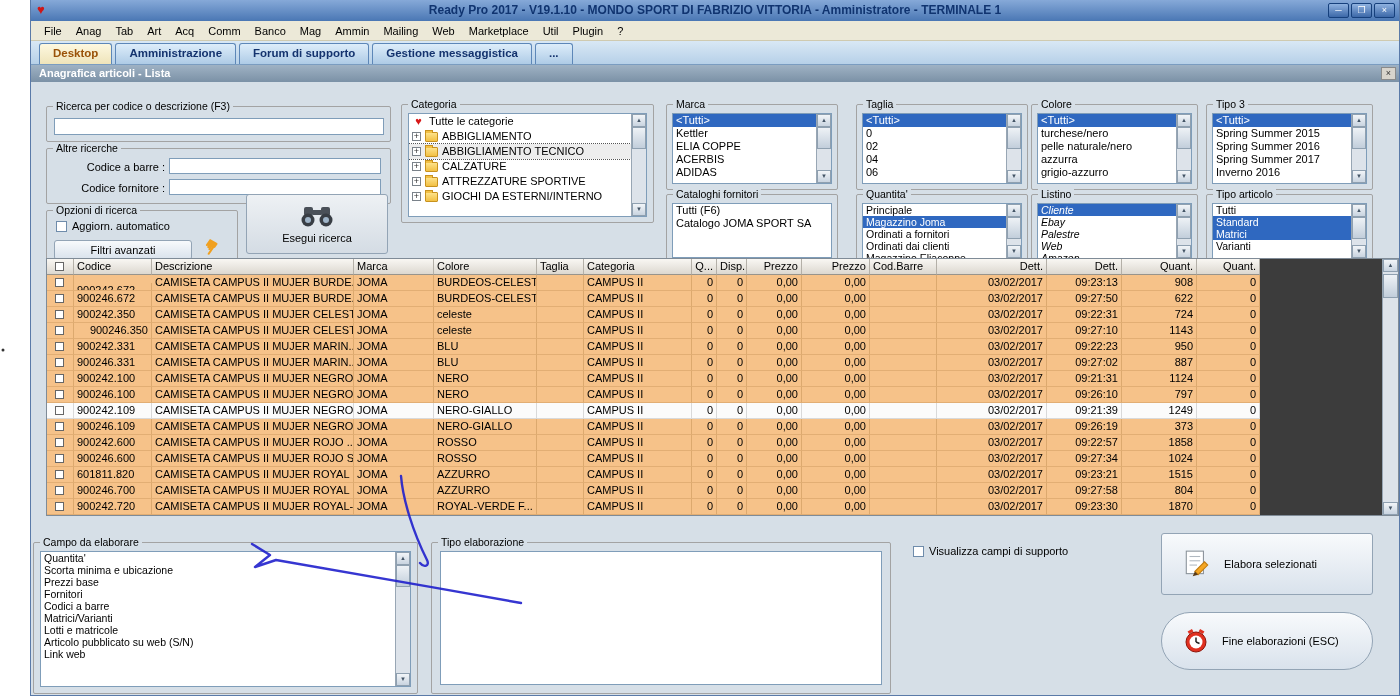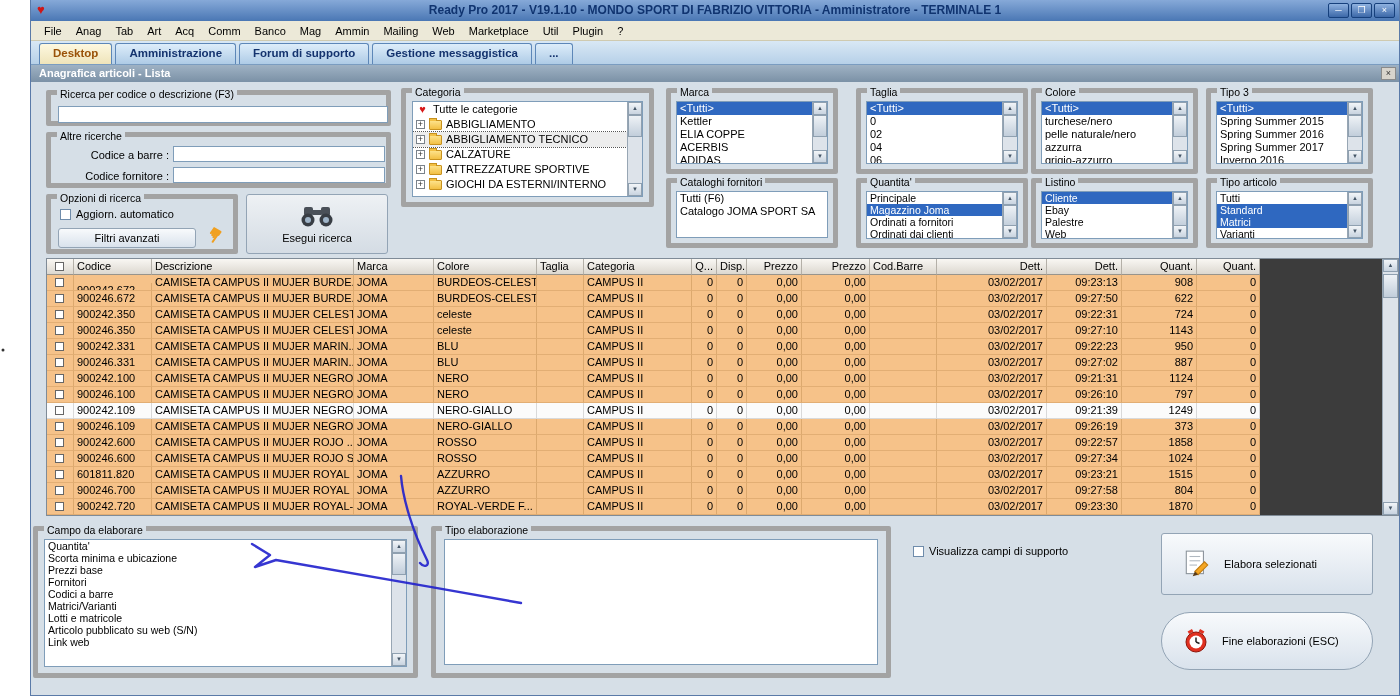--- a/index.html
+++ b/index.html
@@ -22,21 +22,21 @@
   
   .tabstrip { position:absolute; top:41px; left:0; right:0; height:24px; background:linear-gradient(#d9e8f5,#b6d0e8); display:flex; align-items:flex-end; padding-left:8px; gap:3px; border-bottom:1px solid #7a9cc0; }
   .tab { height:21px; line-height:19px; padding:0 13px; border:1px solid #5d87b8; border-bottom:none; border-radius:3px 3px 0 0; background:linear-gradient(#ddedfa,#aecbe6); color:#14336e; font-weight:bold; font-size:11.5px; white-space:nowrap; }
   .tab.selected { background:linear-gradient(#fdf8e0,#efe4ba); color:#9a5208; }
 
   
   .viewbar { position:absolute; top:65px; left:0; right:0; height:17px; background:linear-gradient(#9fb2c4,#7b91a6); color:#fff; font-weight:bold; line-height:16px; padding-left:8px; }
   .view-close { position:absolute; right:3px; top:2px; width:15px; height:13px; background:#d8d4cc; border:1px solid #8a8a8a; font-size:9px; line-height:11px; text-align:center; color:#333; font-weight:normal; }
 
   
-  .group { position:absolute; border:5px solid #a3a3a3; border-radius:2px; }
+  .group { position:absolute; border:1px solid #a3a3a3; border-radius:2px;margin-top:16px; }
   .group-label { position:absolute; top:-7px; left:6px; background:#d6dfe7; padding:0 3px; font-size:10.5px; white-space:nowrap; }
 
   .txt { position:absolute; background:#fff; border:1px solid #7f9db9; height:17px; font-size:11px; padding:0 3px; font-family:inherit; }
   .flabel { position:absolute; text-align:right; line-height:16px; }
 
   .cbx { display:inline-block; width:11px; height:11px; background:#fff; border:1px solid #6f8cab; vertical-align:-2px; }
   .check-row { position:absolute; white-space:nowrap; }
   .check-row span.lbl { margin-left:5px; }
 
   
@@ -274,21 +274,21 @@
         <div class="sb">
           <div class="sb-btn sb-up"></div>
           <div class="sb-thumb"></div>
           <div class="sb-btn sb-down"></div>
         </div>
       </div>
   </div>
 
   <div class="group" style="left:1000px;top:178px;width:167px;height:70px;">
     <span class="group-label">Listino</span>
-    <div class="listbox with-sb compact" style="left:5px;top:8px;right:5px;bottom:4px;">
+    <div class="listbox with-sb compact" style="left:5px;top:8px;right:5px;bottom:4px;font-style:italic;">
         <div class="list-item selected">Cliente</div>
         <div class="list-item">Ebay</div>
         <div class="list-item">Palestre</div>
         <div class="list-item">Web</div>
         <div class="list-item">Amazon</div>
         <div class="sb">
           <div class="sb-btn sb-up"></div>
           <div class="sb-thumb"></div>
           <div class="sb-btn sb-down"></div>
         </div>
@@ -395,21 +395,21 @@
           <div class="gcell r" style="width: 55px;">0,00</div>
           <div class="gcell r" style="width: 68px;">0,00</div>
           <div class="gcell" style="width: 67px;"></div>
           <div class="gcell r" style="width: 110px;">03/02/2017</div>
           <div class="gcell r" style="width: 75px;">09:22:31</div>
           <div class="gcell r" style="width: 75px;">724</div>
           <div class="gcell r" style="width: 63px;">0</div>
         </div>
         <div class="grow">
           <div class="gcell" style="width: 27px;"><span class="cb"></span></div>
-          <div class="gcell" style="width: 78px;">900246.350</div>
+          <div class="gcell" style="width: 78px; text-align: right;">900246.350</div>
           <div class="gcell" style="width: 202px;">CAMISETA CAMPUS II MUJER CELEST...</div>
           <div class="gcell" style="width: 80px;">JOMA</div>
           <div class="gcell" style="width: 103px;">celeste</div>
           <div class="gcell" style="width: 47px;"></div>
           <div class="gcell" style="width: 108px;">CAMPUS II</div>
           <div class="gcell r" style="width: 25px;">0</div>
           <div class="gcell r" style="width: 30px;">0</div>
           <div class="gcell r" style="width: 55px;">0,00</div>
           <div class="gcell r" style="width: 68px;">0,00</div>
           <div class="gcell" style="width: 67px;"></div>

